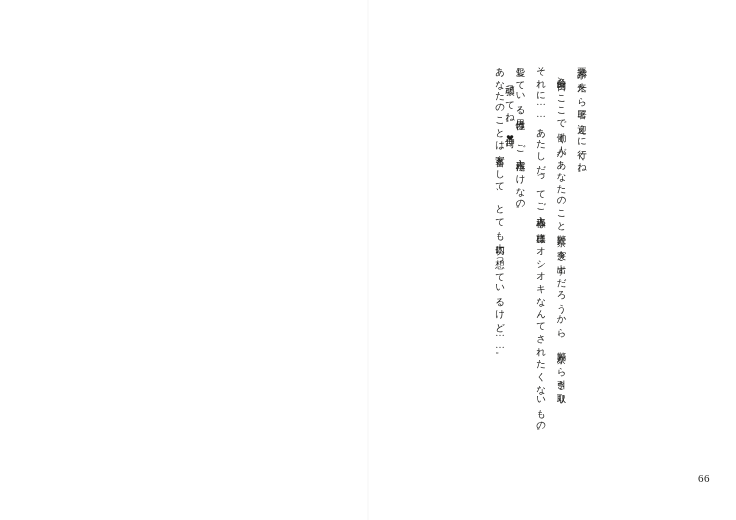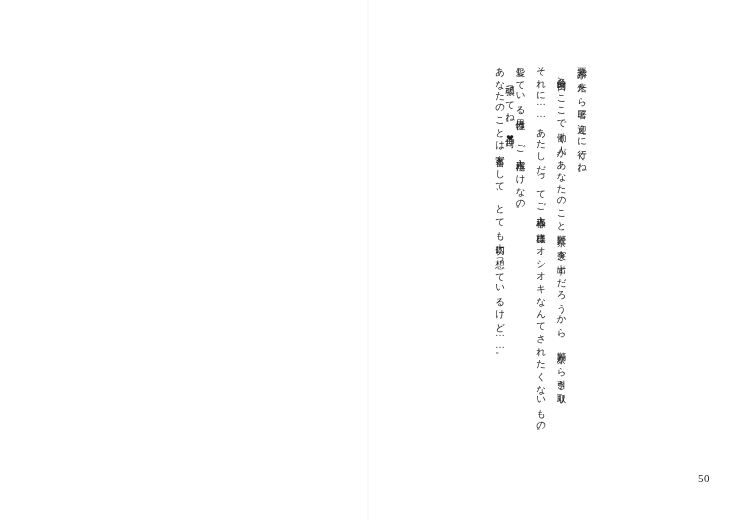--- a/index.html
+++ b/index.html
@@ -97,15 +97,15 @@
     <div class="vline indent">多分明日、ここで働く人があなたのこと警察に突き出すだろうから、警察から引き取り</div>
     <div class="vline">それに……あたしだってご主人様や凛様にオシオキなんてされたくないもの。</div>
     <div class="vline">愛している男性は、ご主人様だけなの。</div>
     <div class="vline">あなたのことは家畜として、とても大切に想っているけど……。</div>
   </div>
 
   <div class="closing-block">
     <div class="closing-line"><span>頑張ってね。伸司</span><span class="heart">❤</span></div>
   </div>
 
-  <div class="page-number">50</div>
+  <div class="page-number">66</div>
 
 </div>
 
 </body></html>

